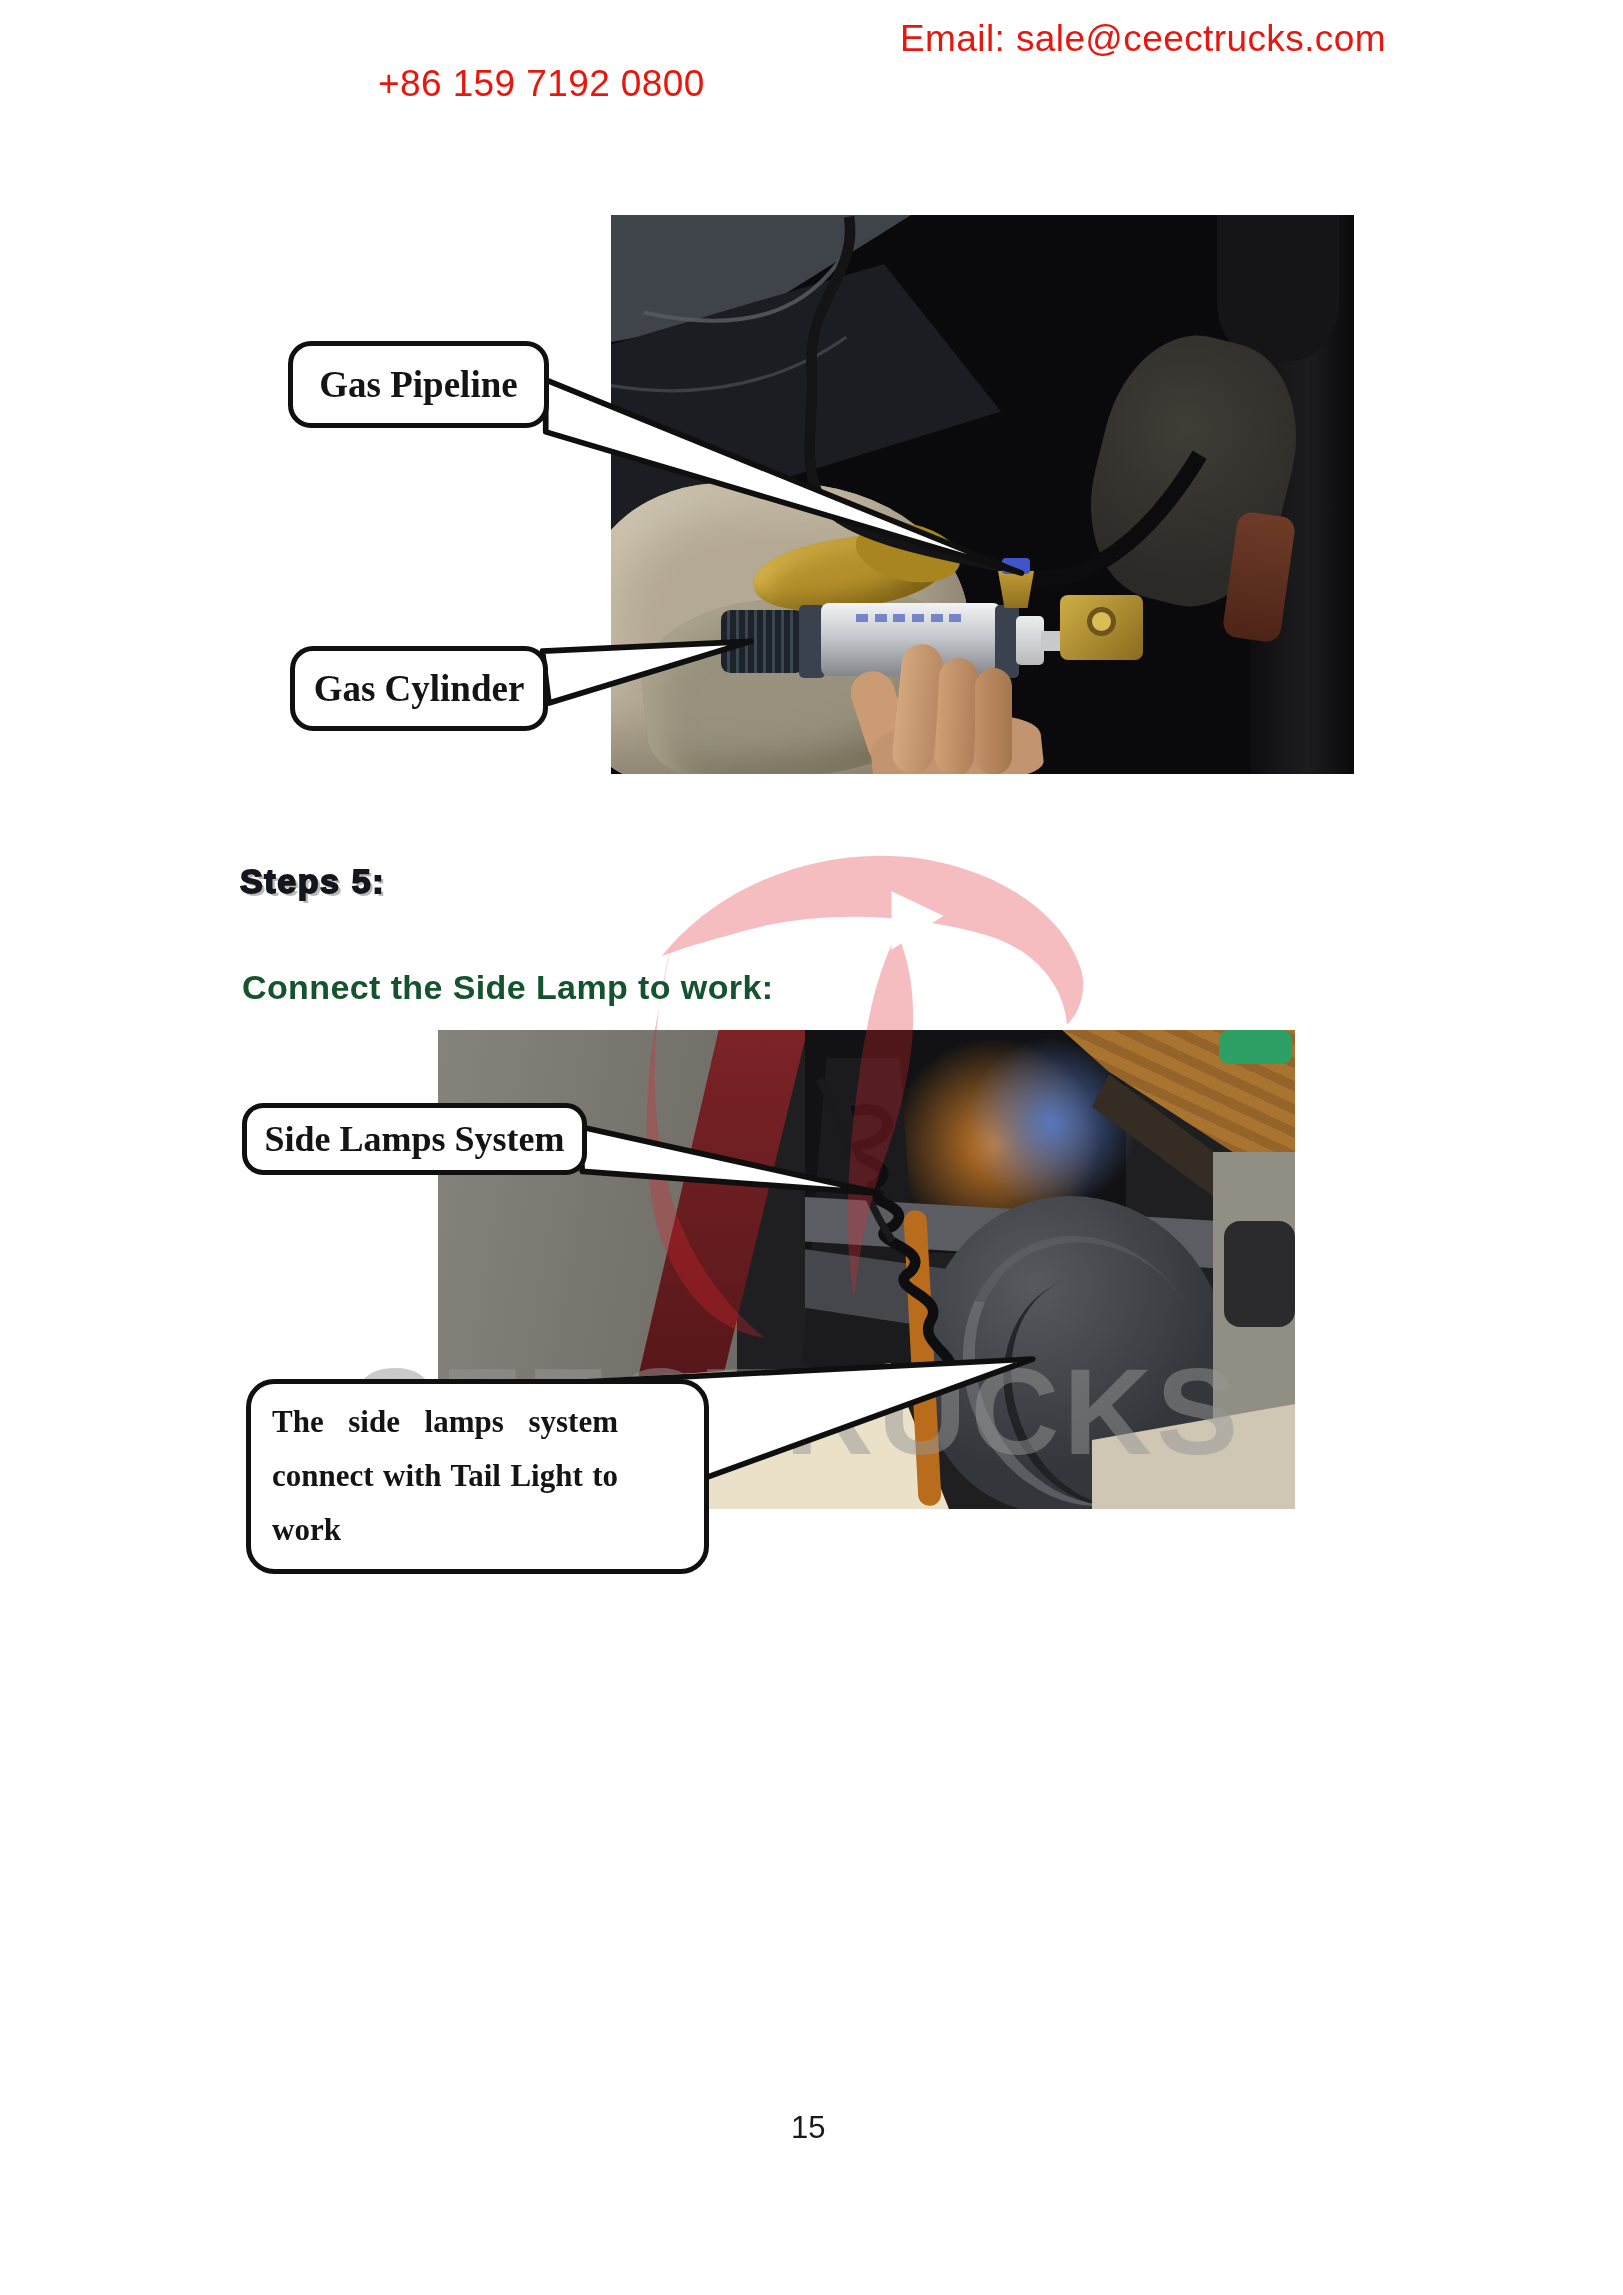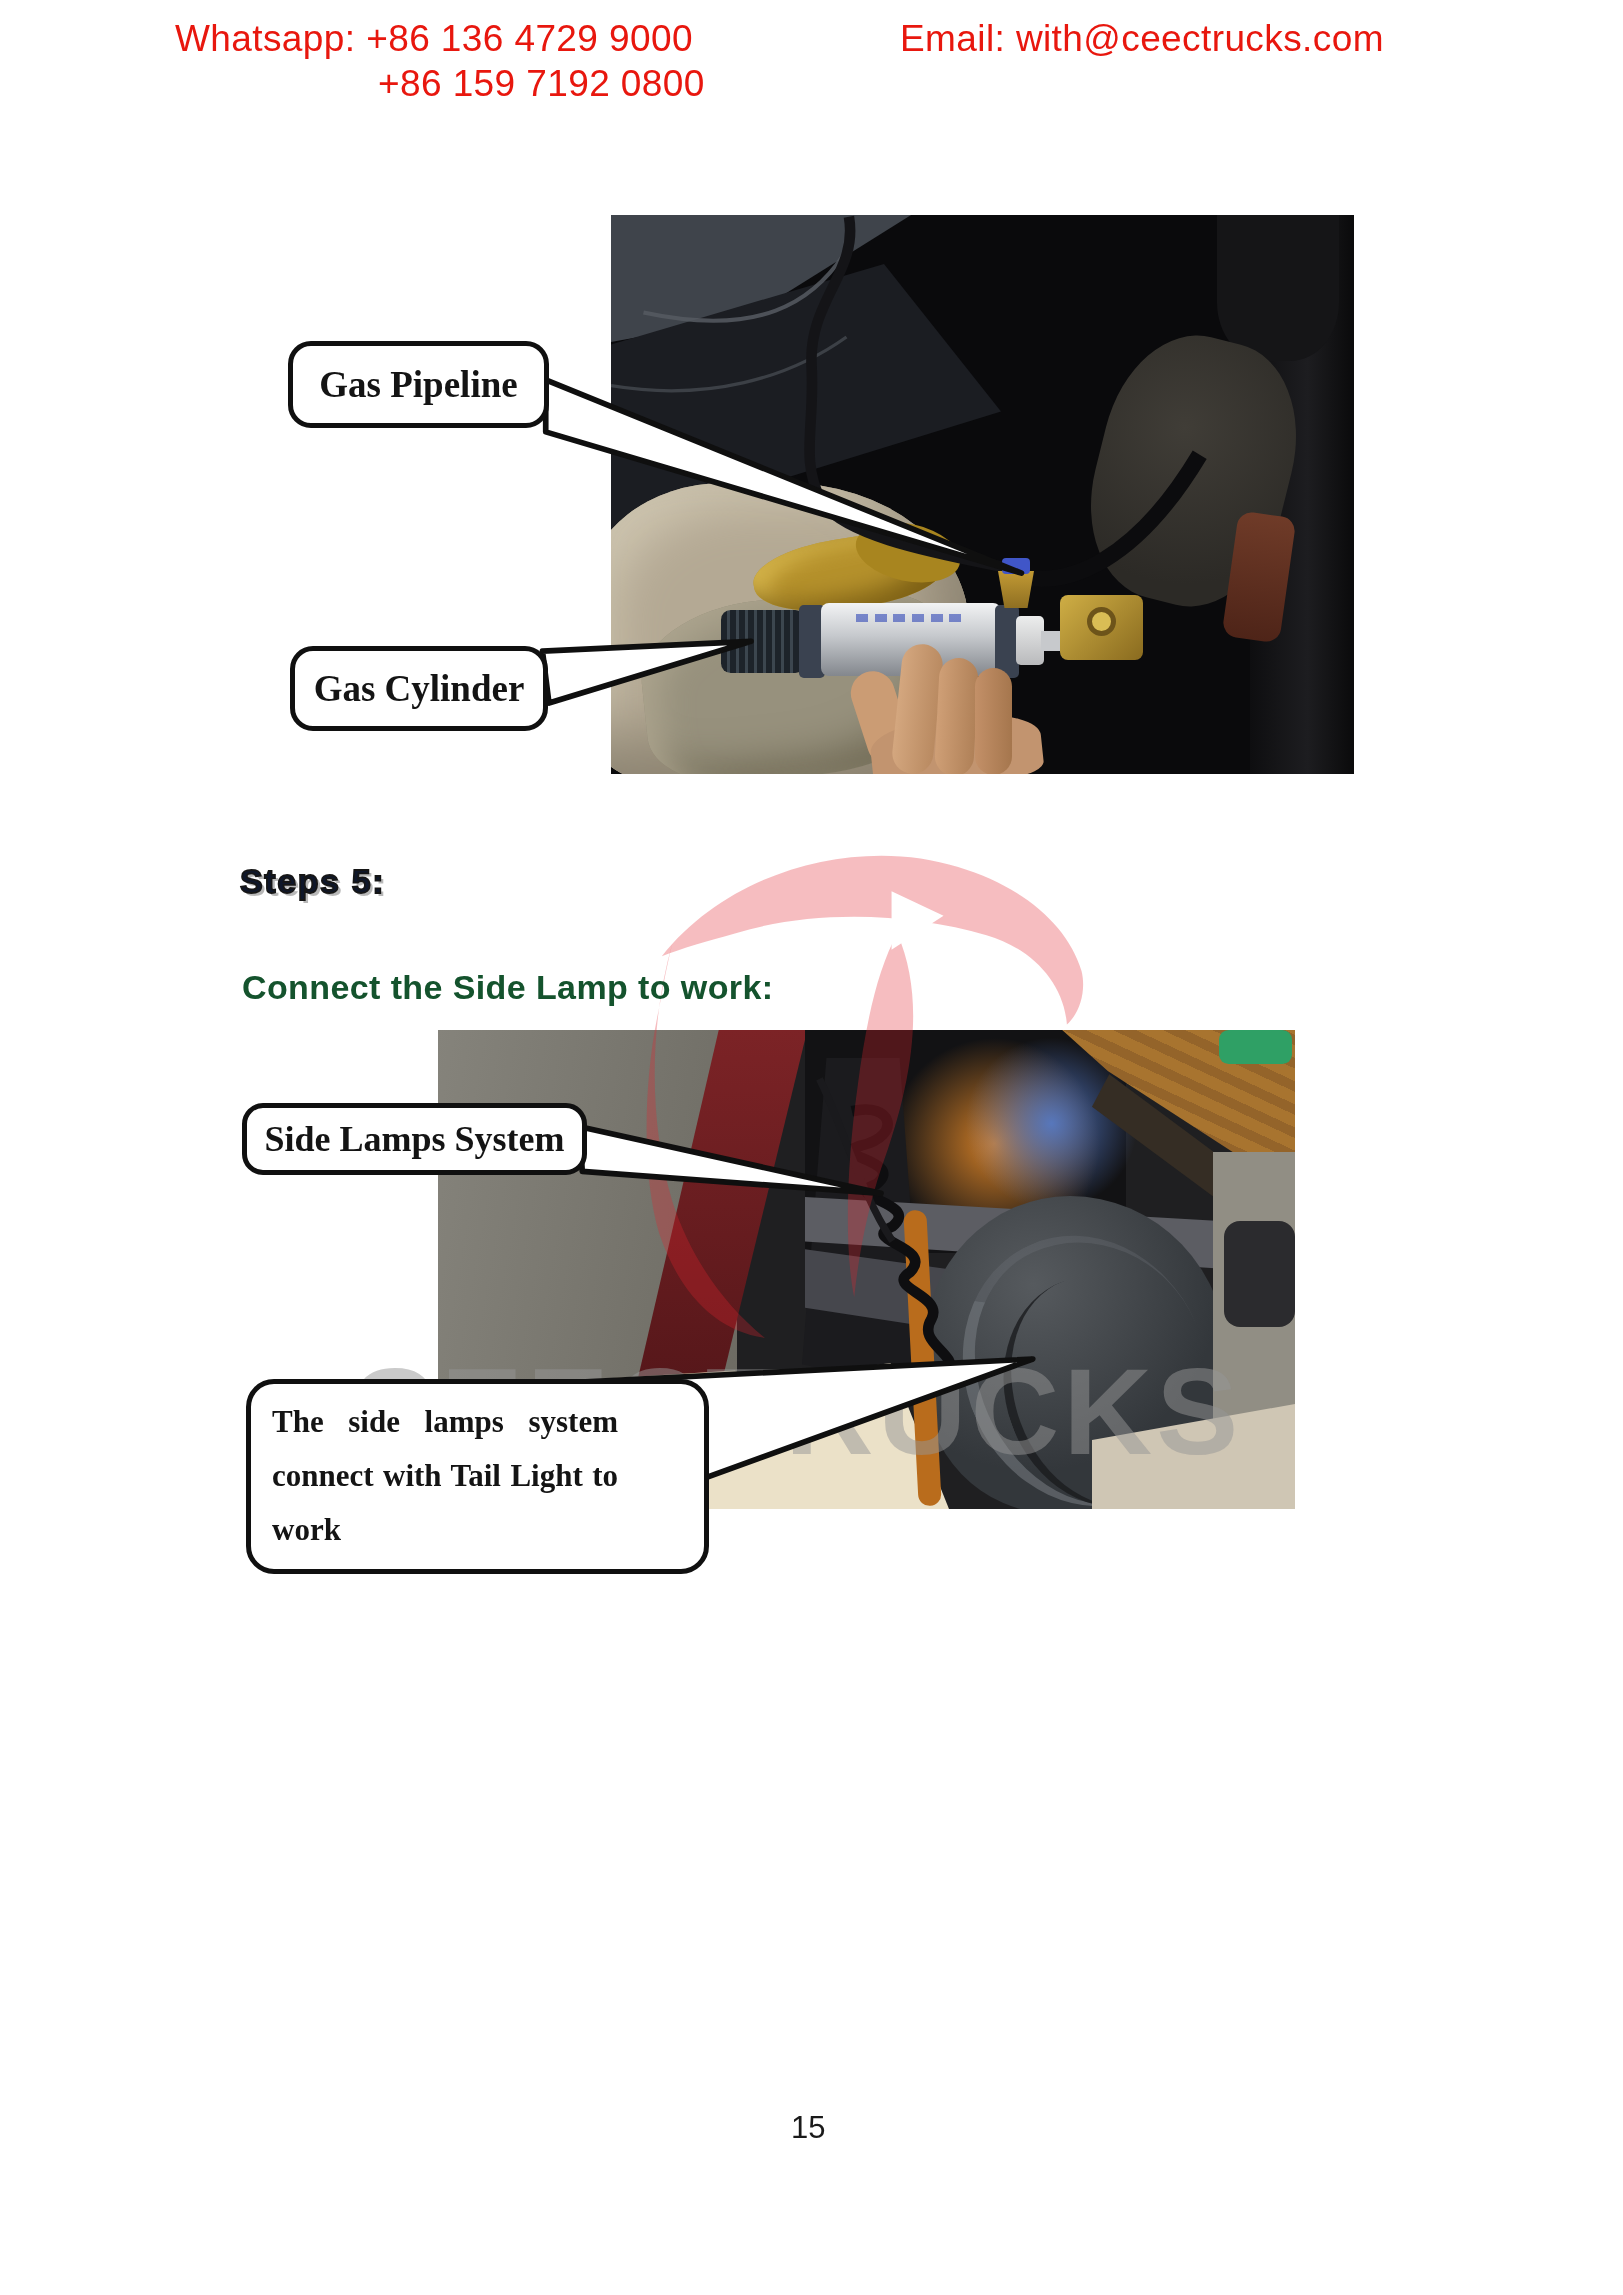--- a/index.html
+++ b/index.html
@@ -145,23 +145,22 @@
   }
 
   .leaders{position:absolute;left:0;top:0;z-index:5;}
   .footer-num{position:absolute;left:791px;top:2110px;z-index:6;font-size:31px;color:#1a1a1a;}
 </style>
 </head>
 <body>
 
 <div class="page">
 
-  <div class="hdr w1">Whatsapp: +86 136 4729 9000</div>
   <div class="hdr w2">+86 159 7192 0800</div>
-  <div class="hdr e1">Email: with@ceectrucks.com</div>
+  <div class="hdr e1">Email: sale@ceectrucks.com</div>
 
   <div class="wm-text">CEECTRUCKS</div>
 
   <div class="photo" id="fig1">
     <div class="f1-girder"></div>
     <div class="f1-girder2"></div>
     <div class="f1-rightpipe"></div>
     <div class="f1-pipehead"></div>
     <div class="f1-tank"></div>
     <div class="f1-rust"></div>

